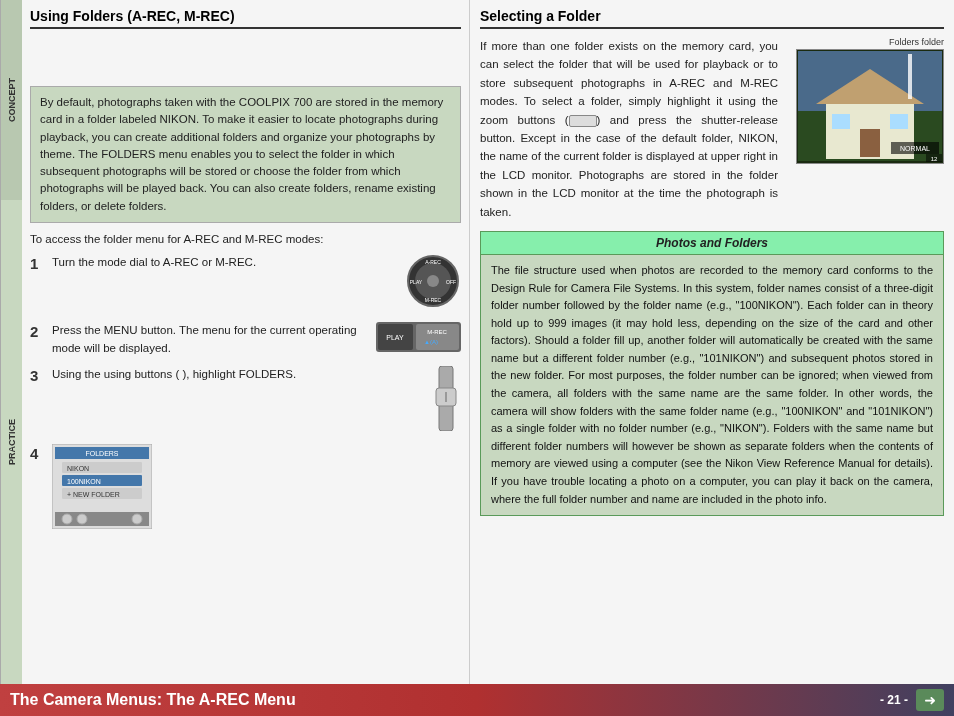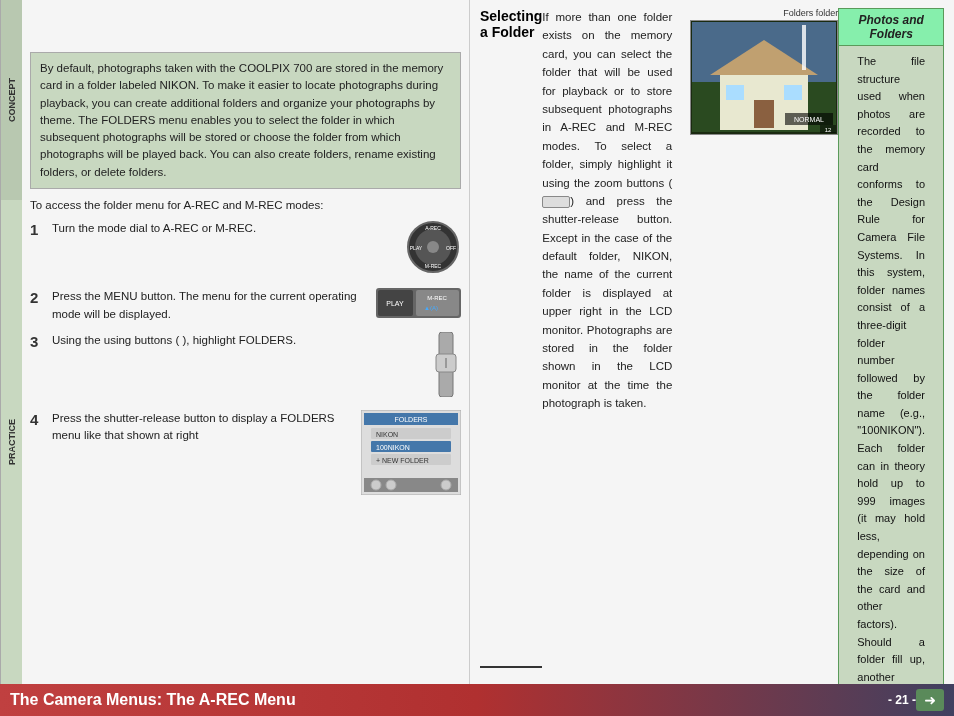--- a/index.html
+++ b/index.html
@@ -150,21 +150,21 @@
     }
 
     .step-image {
       flex: 0 0 auto;
     }
 
     
     .right-column {
       flex: 1;
       display: flex;
-      flex-direction: row;
+      flex-direction: column;
       background: #f5f5f5;
       padding: 8px 10px;
     }
 
     .right-header {
       font-size: 14px;
       font-weight: bold;
       border-bottom: 2px solid #333;
       padding-bottom: 3px;
       margin-bottom: 8px;
@@ -211,21 +211,21 @@
       font-weight: bold;
       color: #222;
       text-align: center;
       border-top: 1px solid #5a9a5a;
       border-left: 1px solid #5a9a5a;
       border-right: 1px solid #5a9a5a;
     }
 
     .pf-body {
       background: #c8d8c0;
-      padding: 7px 18px;
+      padding: 7px 10px;
       font-size: 11px;
       line-height: 1.6;
       color: #111;
       text-align: justify;
       border: 1px solid #5a9a5a;
     }
 
     
     .footer {
       height: 32px;
@@ -238,20 +238,21 @@
 
     .footer-title {
       color: white;
       font-size: 16px;
       font-weight: bold;
     }
 
     .footer-page {
       display: flex;
       align-items: center;
+      gap: 8px;
     }
 
     .footer-page-num {
       color: white;
       font-size: 12px;
       font-weight: bold;
     }
 
     .footer-arrow {
       width: 28px;
@@ -284,20 +285,21 @@
     <div class="left-column">
       <div class="left-inner">
 
         <div class="side-labels">
           <div class="side-label-concept">CONCEPT</div>
           <div class="side-label-practice">PRACTICE</div>
         </div>
 
         <div class="left-main">
 
+          <div class="section-header">Using Folders (A-REC, M-REC)</div>
 
           <div class="concept-box">
             <span>By default, photographs taken with the COOLPIX 700 are stored in the memory card in a folder labeled NIKON.  To make it easier to locate photographs during playback, you can create additional folders and organize your photographs by theme.  The FOLDERS menu enables you to select the folder in which subsequent photographs will be stored or choose the folder from which photographs will be played back.  You can also create folders, rename existing folders, or delete folders.</span>
           </div>
 
           <div class="practice-section">
             <div class="practice-intro">To access the folder menu for A-REC and M-REC modes:</div>
 
             <div class="steps">
 
@@ -356,23 +358,20 @@
                       <rect x="5" y="22" width="20" height="18" rx="3" fill="#ccc" stroke="#888" stroke-width="1"></rect>
                       <line x1="15" y1="26" x2="15" y2="36" stroke="#888" stroke-width="1.5"></line>
                     </svg>
                   </div>
                 </div>
               </div>
 
               <div class="step">
                 <div class="step-num">4</div>
                 <div class="step-content">
-                  <div class="step-text">
-                    <span>Press the shutter-release button to display a FOLDERS menu like that shown at right</span>
-                  </div>
 
                   <div class="step-image">
                     <svg width="100" height="85" viewBox="0 0 100 85">
                       <rect x="0" y="0" width="100" height="85" fill="#ddd" stroke="#aaa" stroke-width="1"></rect>
 
                       <rect x="3" y="3" width="94" height="12" fill="#4477aa"></rect>
                       <text x="50" y="12" font-size="7" fill="white" text-anchor="middle">FOLDERS</text>
 
                       <rect x="10" y="18" width="80" height="11" fill="#ccc" rx="1"></rect>
                       <text x="15" y="27" font-size="7" fill="#333">NIKON</text>

